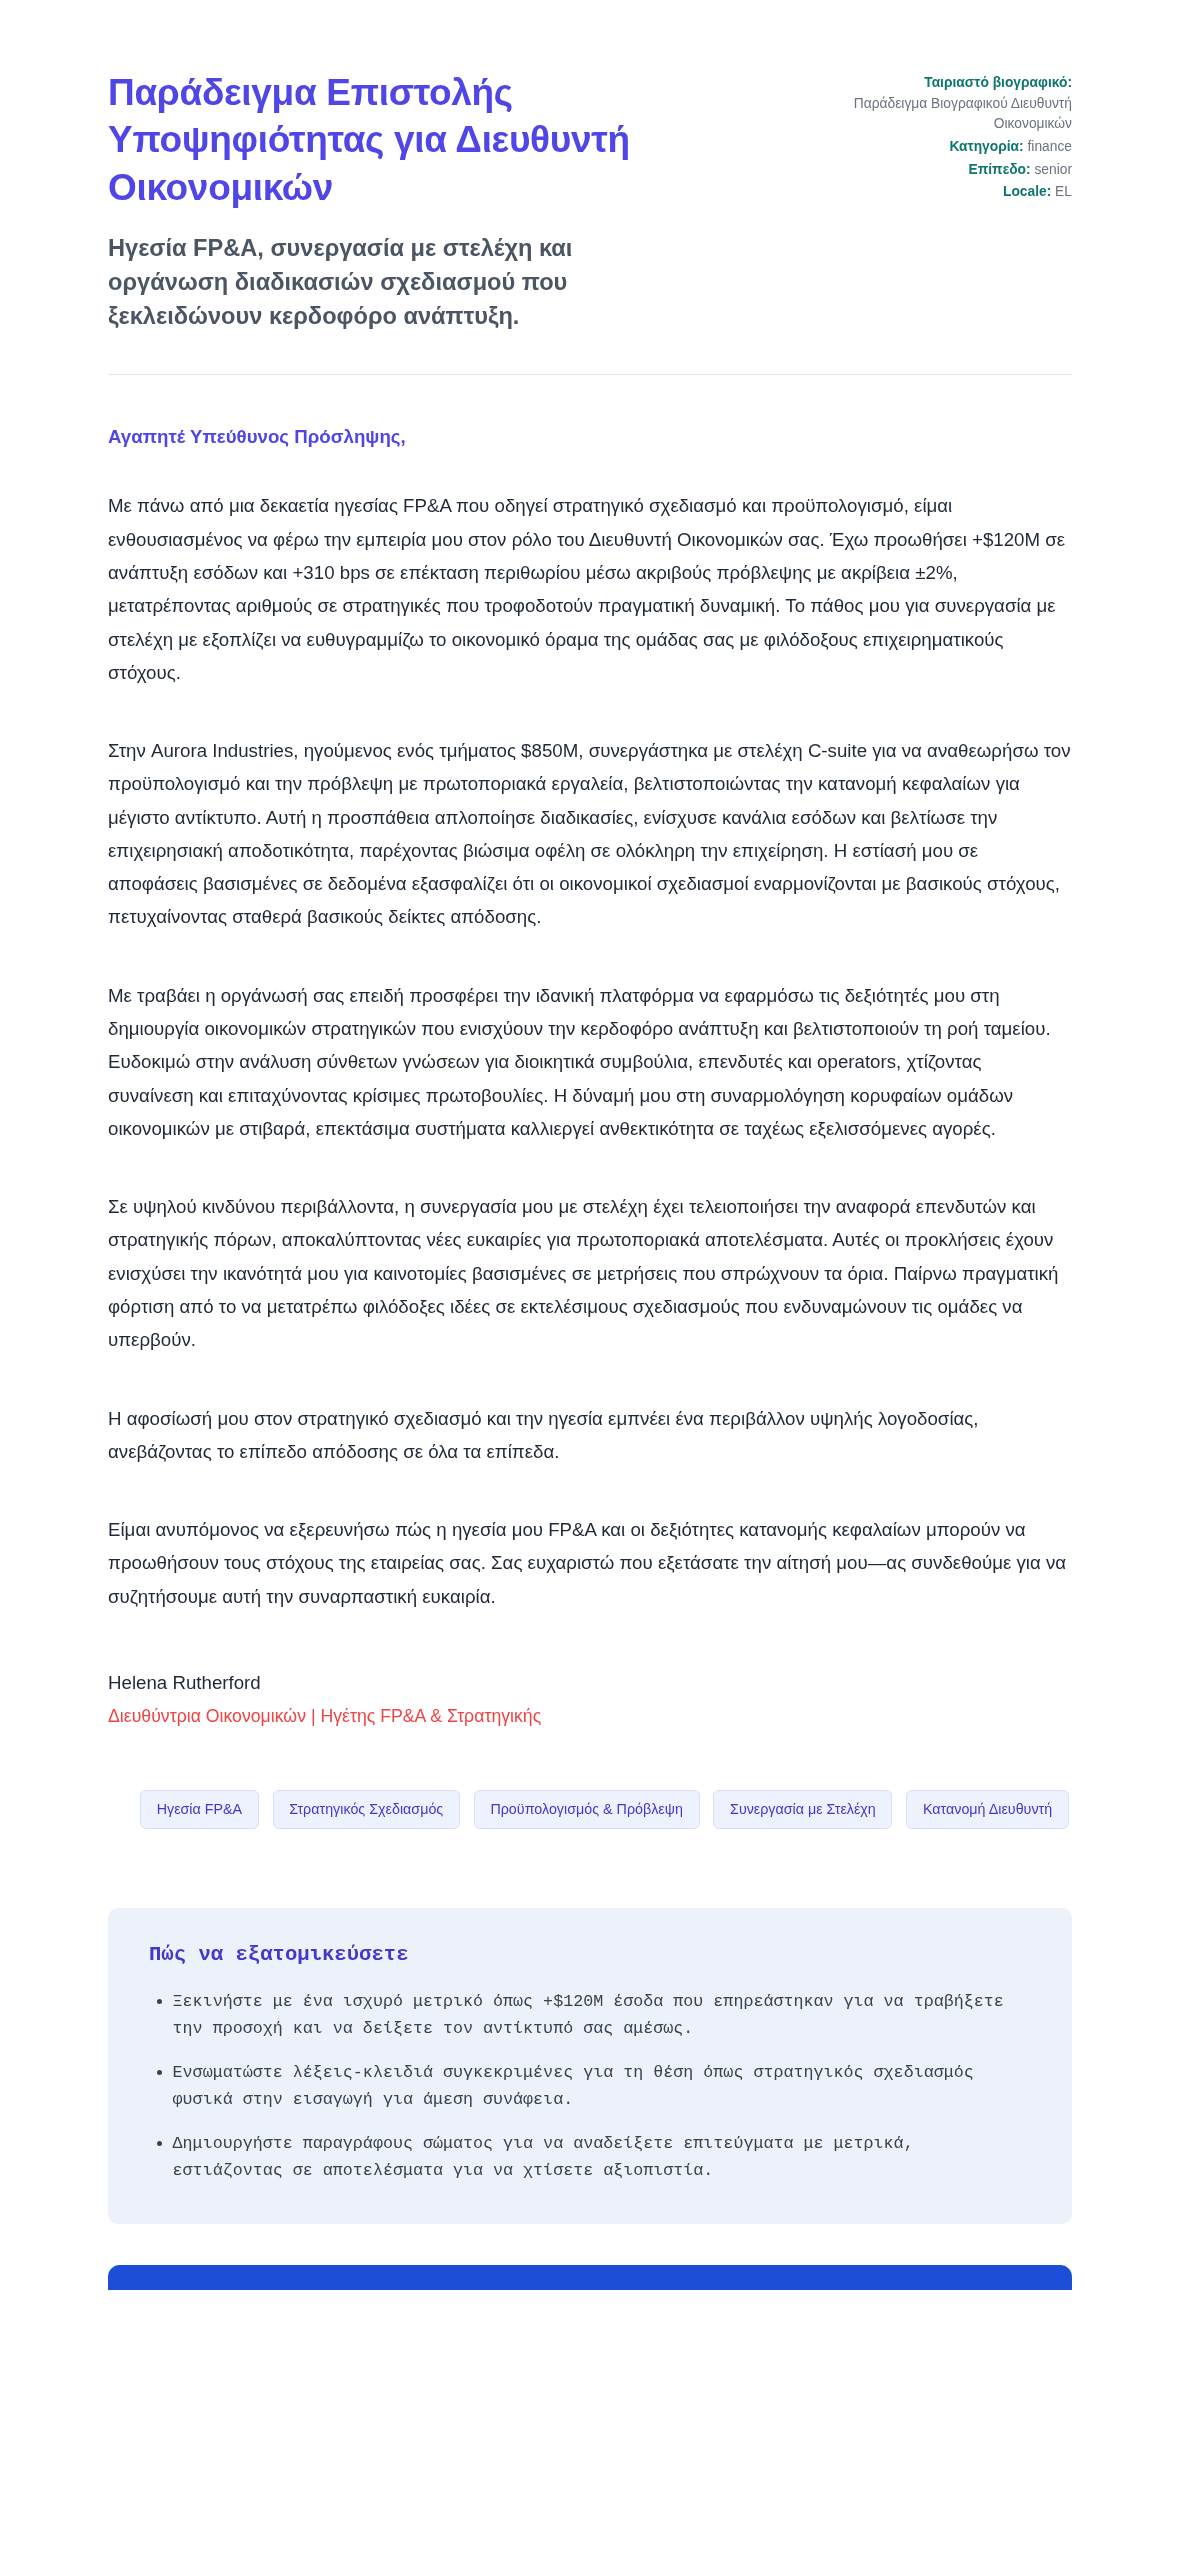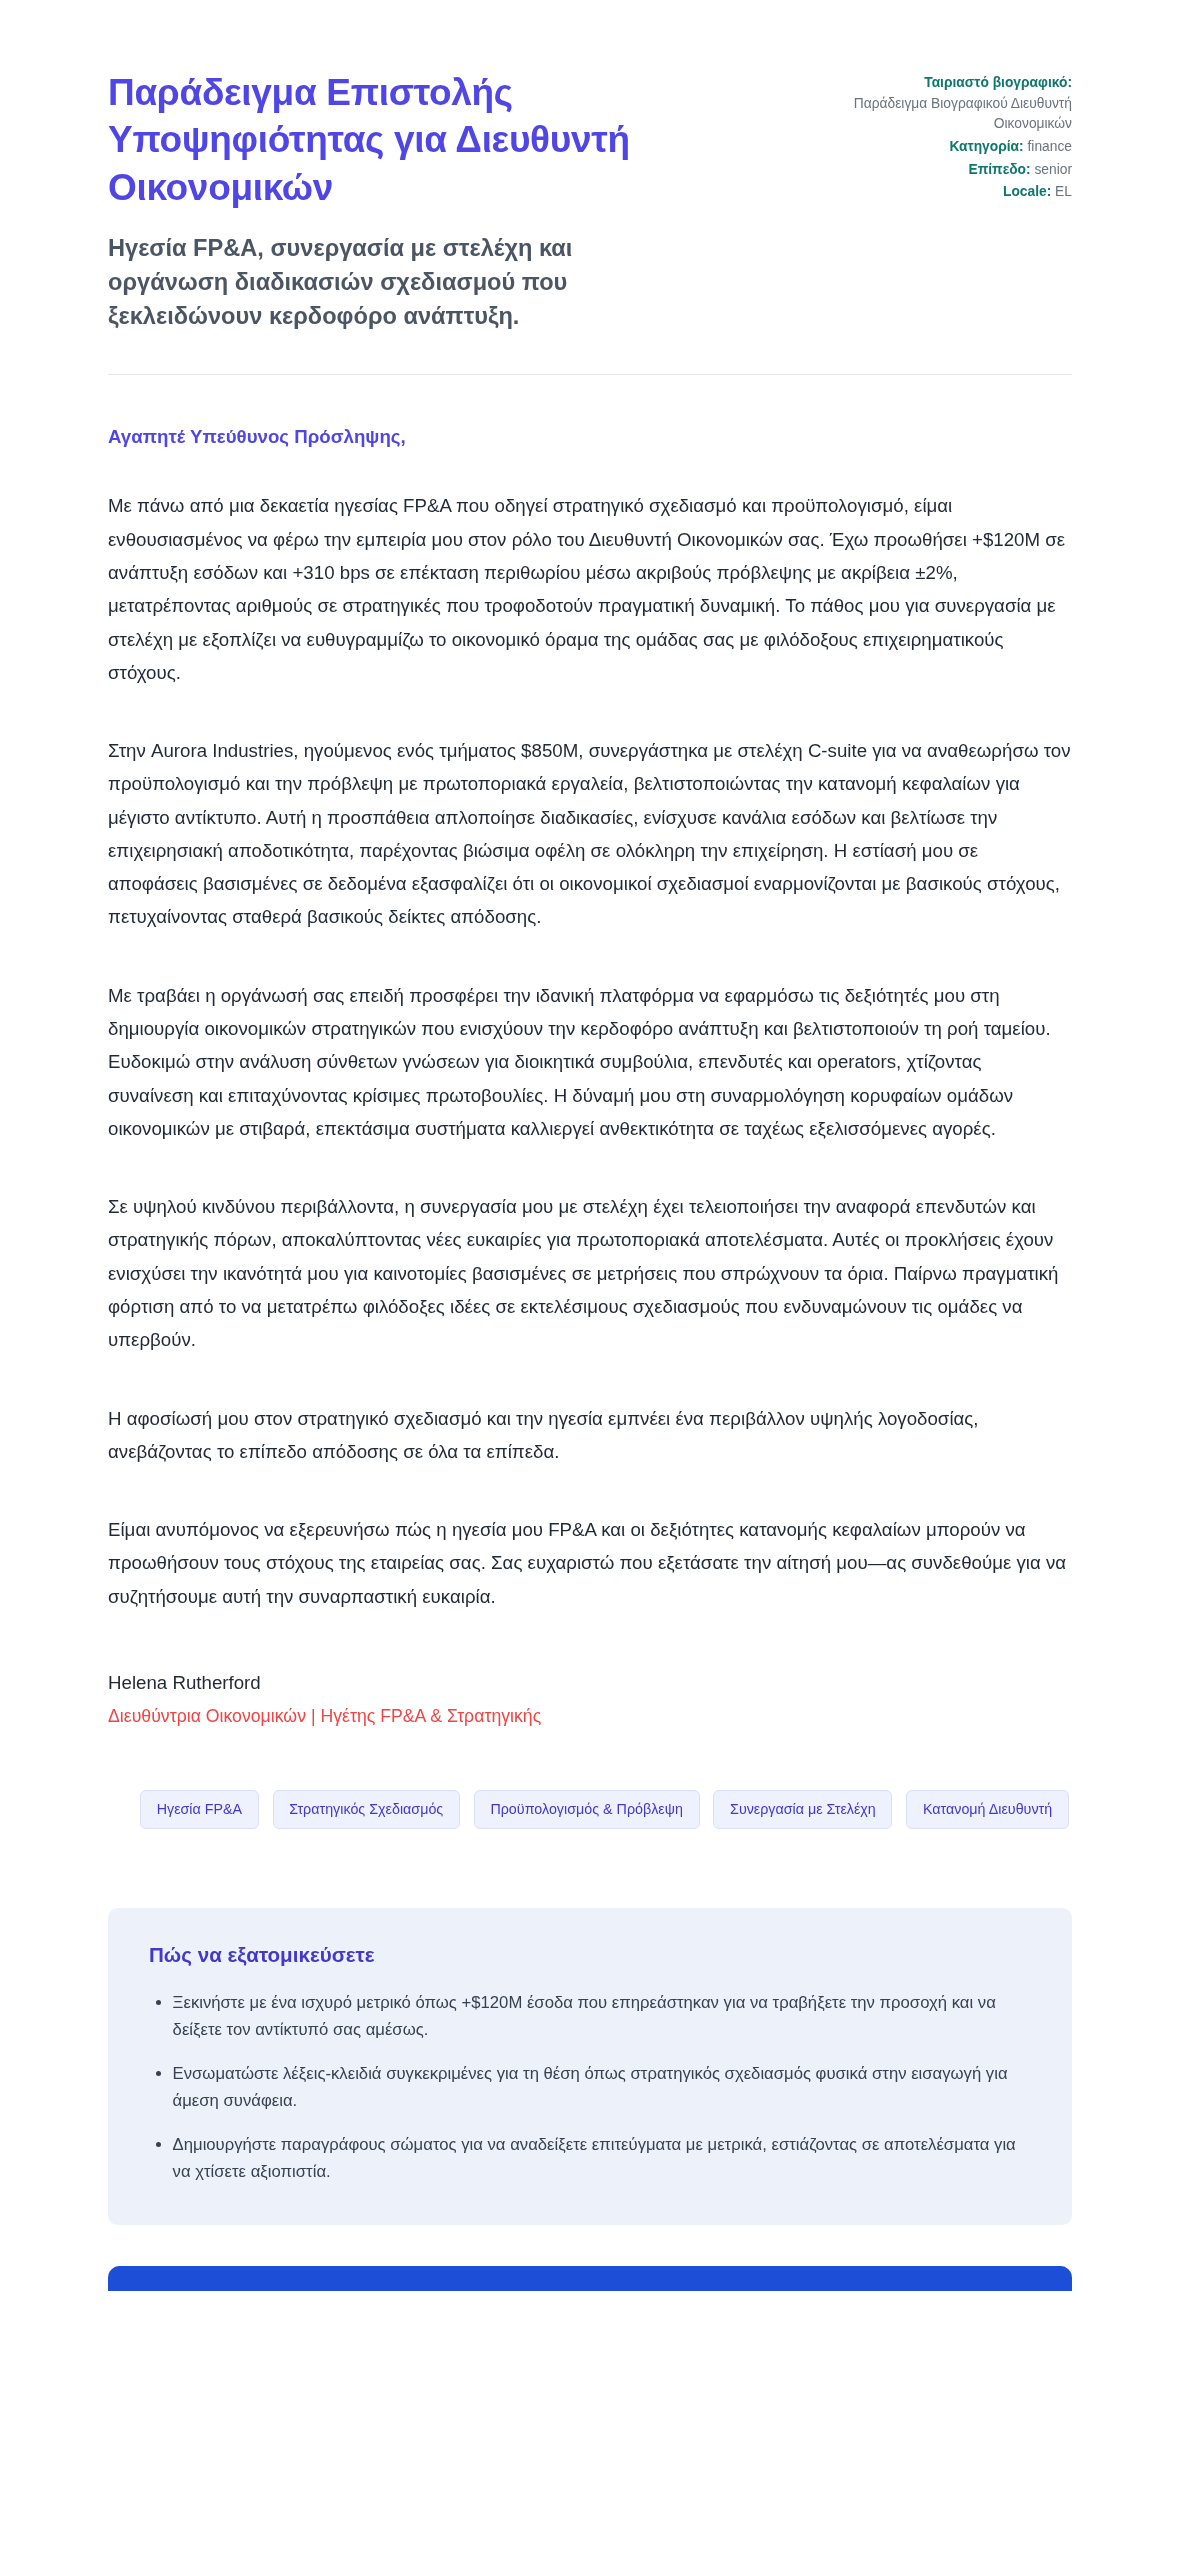--- a/index.html
+++ b/index.html
@@ -106,20 +106,21 @@
     line-height: 1.2;
     cursor: pointer;
     white-space: nowrap;
   }
   
   .customize {
     background: #edf2fa;
     border-radius: 9.8px;
     padding: 35px 41px 39px 41px;
     margin-top: 79px;
+    font-family: Liberation Mono, monospace;
   }
   .customize-title {
     margin: 0 0 23.6px 0;
     font-size: 20.6px;
     font-weight: 700;
     color: #4338ca;
   }
   .customize-tips {
     margin: 0;
     padding-left: 23.6px;

